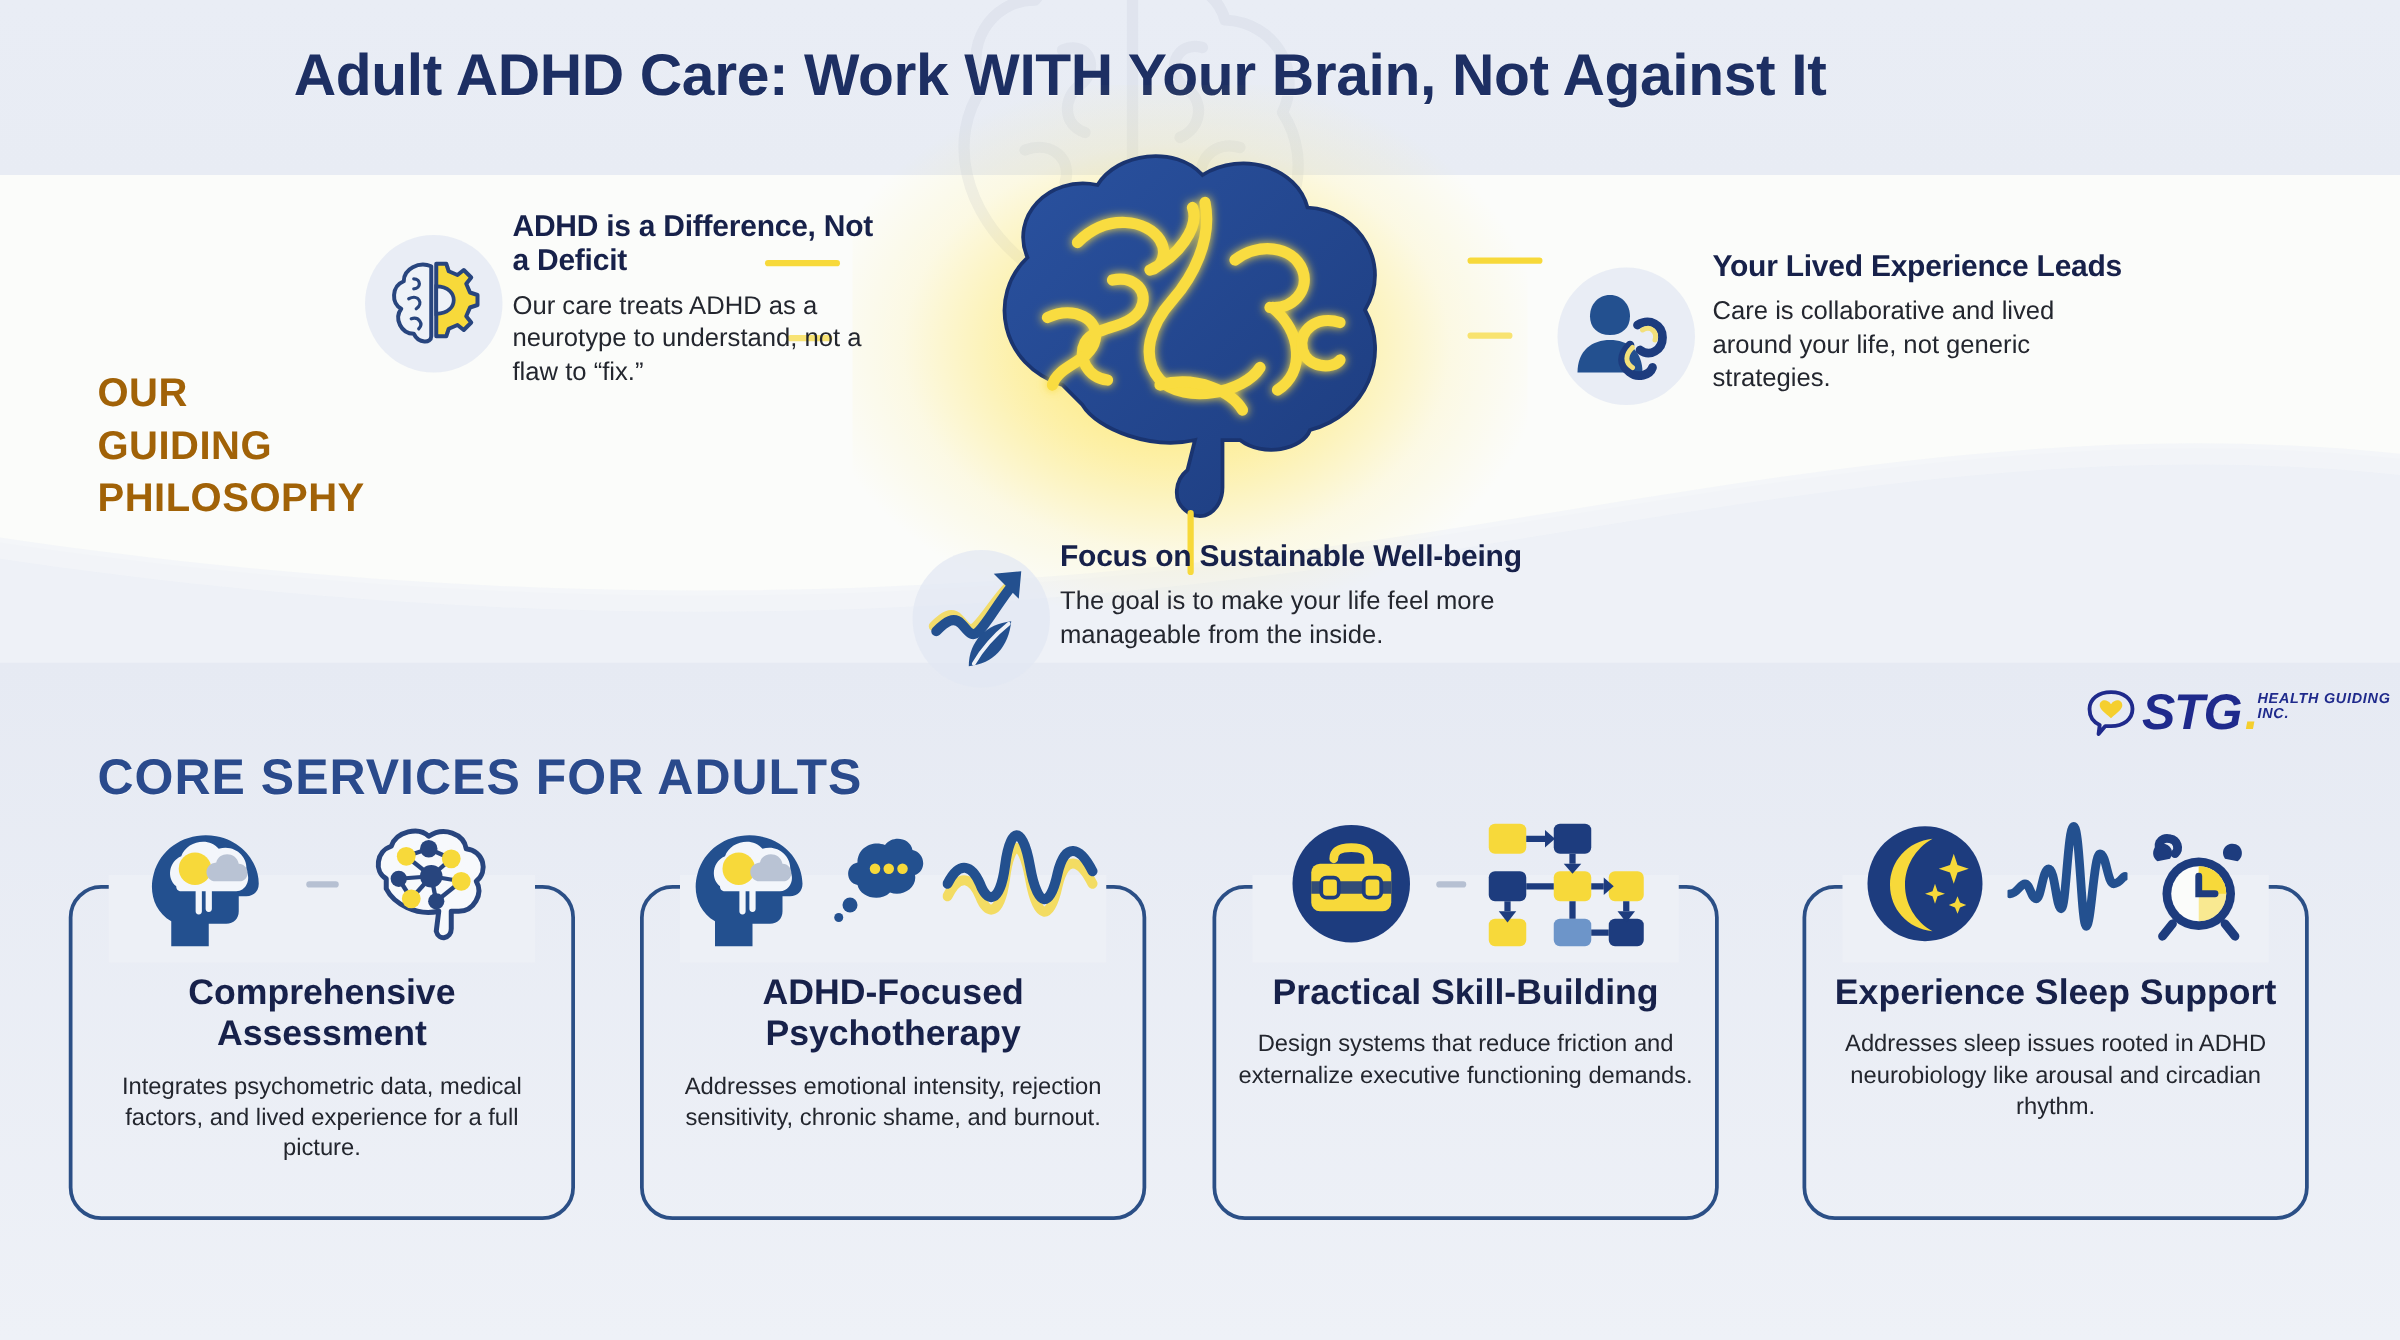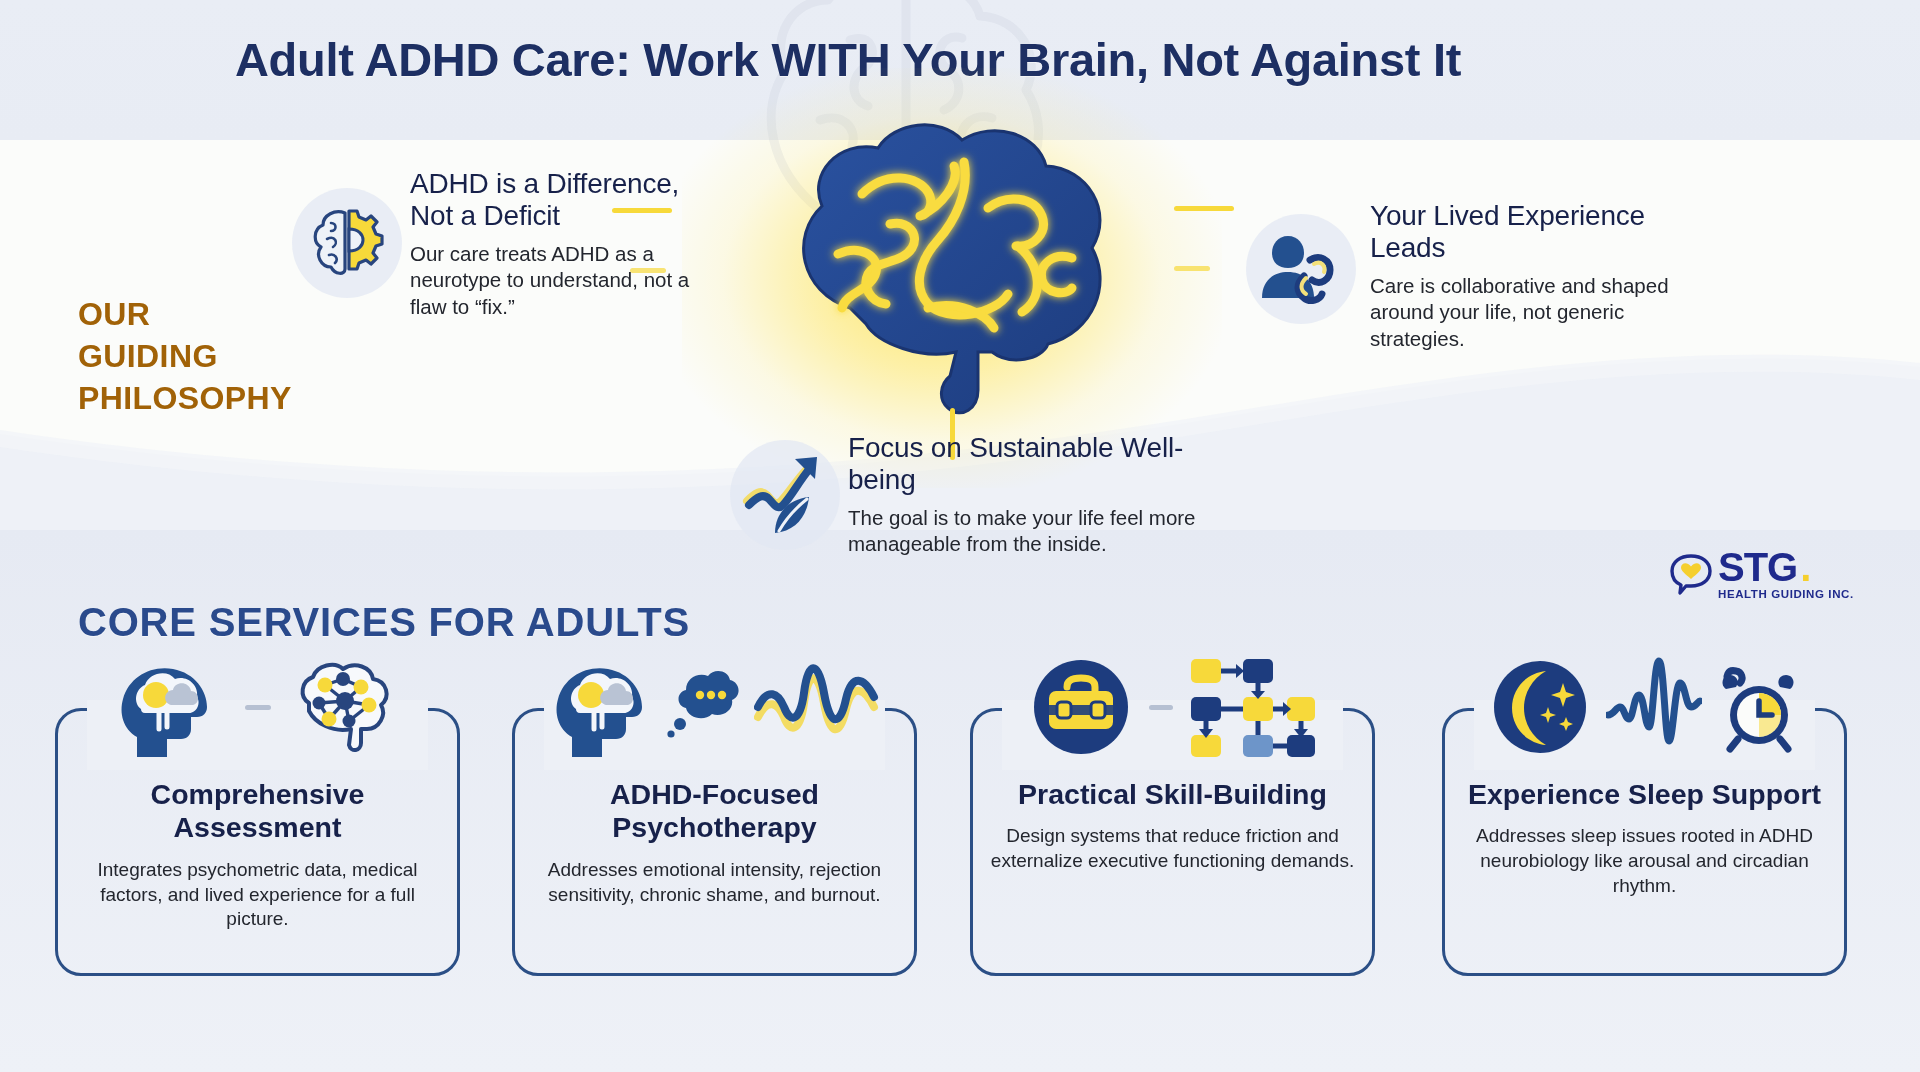--- a/index.html
+++ b/index.html
@@ -71,21 +71,21 @@
 
   
   .phil-item { position:absolute; z-index:8; }
   .phil-icon {
     position:absolute; width:110px; height:110px; border-radius:50%;
     background:rgba(226,232,242,.72);
     display:flex; align-items:center; justify-content:center;
   }
   .phil-text { position:absolute; }
   .phil-head {
-    font-size:28px; font-weight:normal; line-height:1.14; color:#17214a;
+    font-size:24px; font-weight:bold; line-height:1.14; color:#17214a;
     letter-spacing:-.2px;
   }
   .phil-body {
     margin-top:9px; font-size:20.5px; line-height:1.30; color:#23262e;
   }
 
   #phil-1 { left:292px; top:168px; width:420px; }
   #phil-1 .phil-icon { left:0; top:20px; }
   #phil-1 .phil-text { left:118px; top:0; width:300px; }
 
@@ -100,21 +100,21 @@
   
   .services-heading {
     position:absolute; left:78px; top:600px; z-index:9;
     font-size:40px; font-weight:bold; color:#2a4a8c; letter-spacing:.8px;
     text-shadow:0 1px 0 rgba(255,255,255,.5);
   }
 
   
   .logo { position:absolute; left:1668px; top:548px; z-index:9; display:flex; align-items:center; }
   .logo-mark { width:46px; height:44px; margin-right:4px; }
-  .logo-text-wrap { display:flex; flex-direction:column; }
+  .logo-text-wrap { display:flex; flex-direction:row;font-style:italic; }
   .logo-stg { font-size:40px; font-weight:bold; color:#1f2a8c; line-height:.95; letter-spacing:-1px; display:flex; align-items:baseline;}
   .logo-dot { color:#f5cf2e; font-size:40px; font-weight:bold; margin-left:3px; }
   .logo-sub { font-size:11.5px; font-weight:bold; color:#1f2a8c; letter-spacing:.6px; margin-top:2px; }
 
   
   .cards { position:absolute; left:0; top:648px; width:1920px; height:400px; z-index:9; }
   .card { position:absolute; width:405px; top:0; }
   .card-frame {
     position:absolute; left:0; top:60px; width:405px; height:268px;
     border:3px solid #2b4f86; border-radius:26px;
@@ -257,21 +257,21 @@
           <path d="M52,34 C62,28 72,34 72,44 C72,54 62,60 54,54"></path>
         </g>
         <g fill="none" stroke="#f3e07a" stroke-width="4" stroke-linecap="round">
           <path d="M48,52 C42,58 42,64 48,68"></path>
           <path d="M56,38 C63,34 68,40 66,46"></path>
         </g>
       </svg>
     </div>
     <div class="phil-text">
       <div class="phil-head">Your Lived Experience Leads</div>
-      <div class="phil-body">Care is collaborative and shaped around your life, not generic strategies.</div>
+      <div class="phil-body">Care is collaborative and lived around your life, not generic strategies.</div>
     </div>
   </div>
 
   <div class="phil-item" id="phil-3">
     <div class="phil-icon">
       <svg width="88" height="88" viewBox="0 0 88 88">
         <path d="M6,50 C14,42 20,38 26,44 C31,49 34,56 40,50 C48,42 56,28 66,18" fill="none" stroke="#f2dc6b" stroke-width="8" stroke-linecap="round" stroke-linejoin="round"></path>
         <path d="M8,54 C16,46 22,42 28,48 C33,53 36,60 42,54 C50,46 58,30 70,16" fill="none" stroke="#23508f" stroke-width="8" stroke-linecap="round" stroke-linejoin="round"></path>
         <path d="M54,8 L76,6 L74,28 Z" fill="#23508f"></path>
         <path d="M34,82 C34,62 48,48 68,46 C66,66 54,80 34,82 Z" fill="#23508f"></path>

